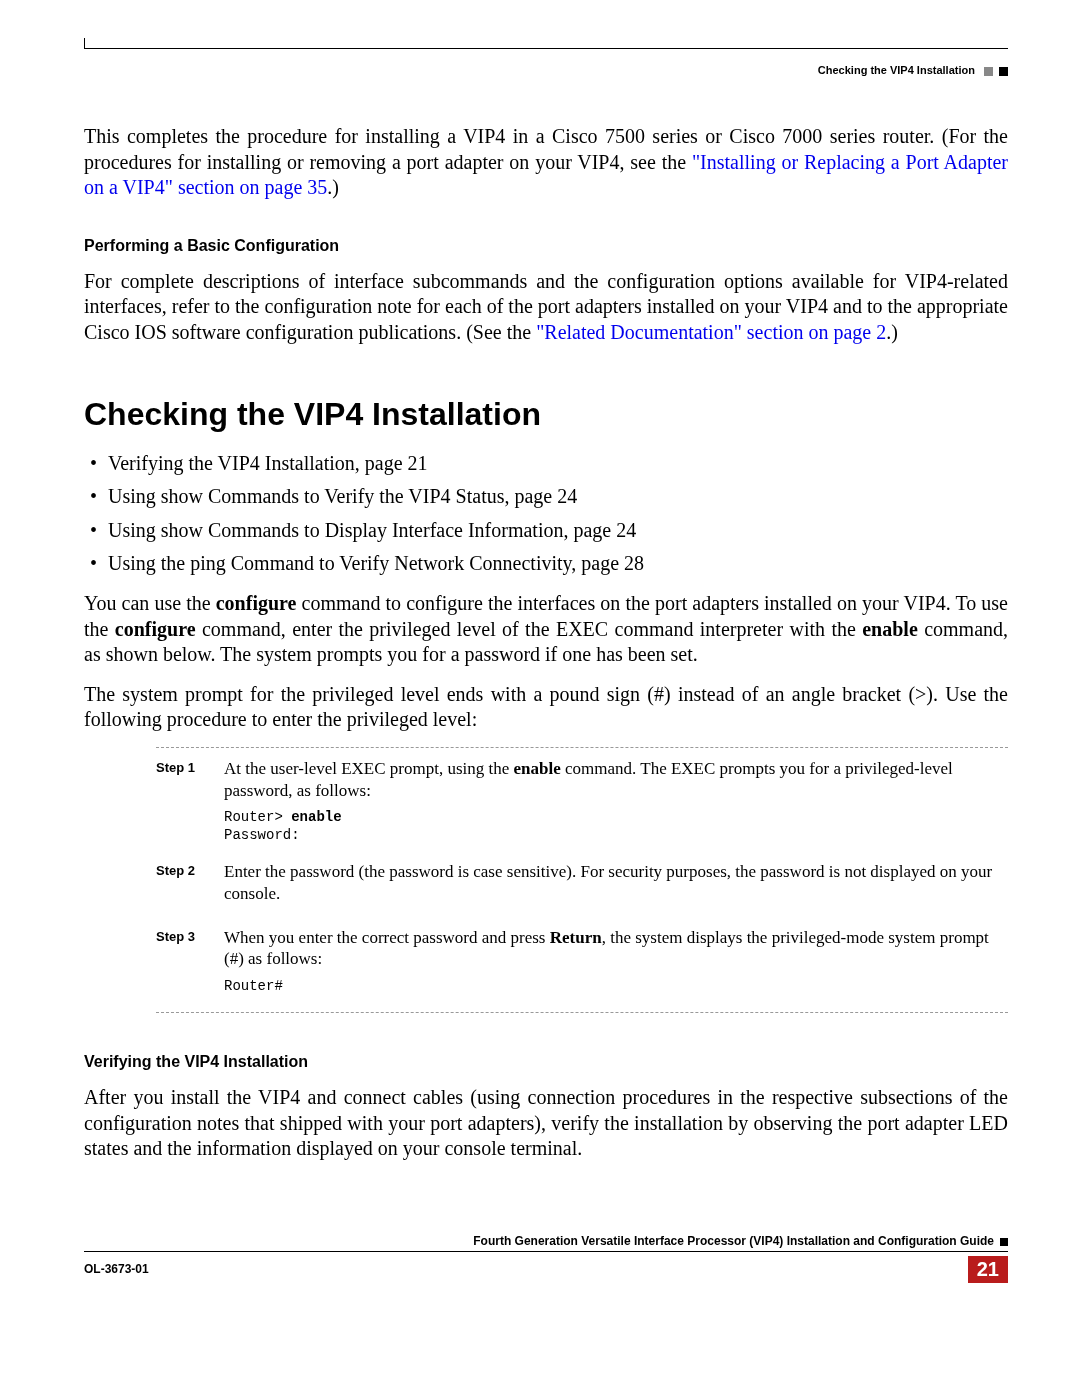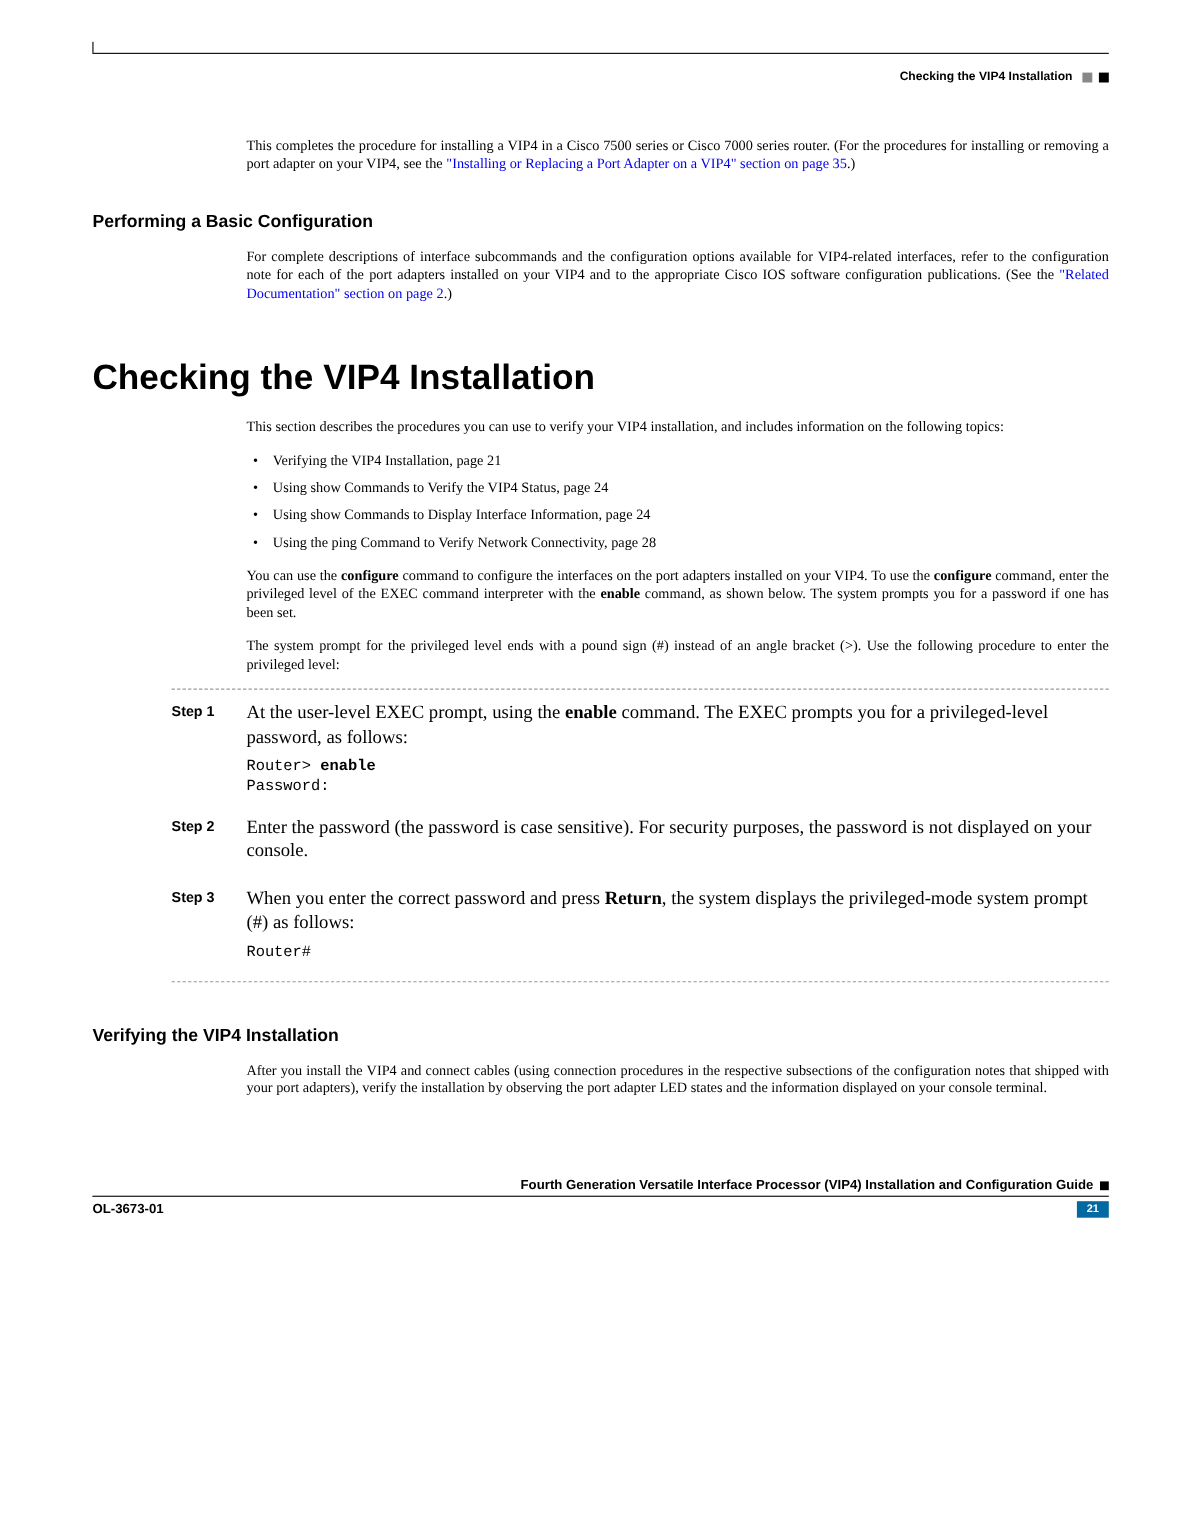--- a/index.html
+++ b/index.html
@@ -46,22 +46,21 @@
     width: 9px;
     height: 9px;
     background: #000;
     margin-left: 6px;
     vertical-align: middle;
   }
   .header-label .sq2 {
     background: #888;
   }
   .content-indent {
-    margin-left: 140px;
-    font-size: 13px;
+    font-size: 20px;
     line-height: 1.28;
   }
   .content-indent p {
     margin: 0 0 14px 0;
     text-align: justify;
   }
   .link {
     color: #0000ee;
   }
   .h2 {
@@ -157,25 +156,25 @@
     justify-content: space-between;
     align-items: center;
     margin-top: 4px;
   }
   .footer-left {
     font-family: Arial, Helvetica, sans-serif;
     font-size: 12px;
     font-weight: bold;
   }
   .page-num {
-    background: #0369a1;
+    background: #b91c1c;
     color: #fff;
     font-family: Arial, Helvetica, sans-serif;
     font-weight: bold;
-    font-size: 10px;
+    font-size: 20px;
     padding: 2px 9px;
   }
   b { font-weight: bold; }
 </style>
 </head>
 <body>
 
 <div class="page">
 
   <div class="top-rule">
@@ -195,21 +194,20 @@
 
   <div class="h2">Performing a Basic Configuration</div>
   <div class="content-indent">
     <p>
       <span>For complete descriptions of interface subcommands and the configuration options available for VIP4-related interfaces, refer to the configuration note for each of the port adapters installed on your VIP4 and to the appropriate Cisco IOS software configuration publications. (See the </span><span class="link">"Related Documentation" section on page 2</span><span>.)</span>
     </p>
   </div>
 
   <div class="h1">Checking the VIP4 Installation</div>
   <div class="content-indent">
-    <p>This section describes the procedures you can use to verify your VIP4 installation, and includes information on the following topics:</p>
     <ul class="bullets">
       <li>Verifying the VIP4 Installation, page 21</li>
       <li>Using show Commands to Verify the VIP4 Status, page 24</li>
       <li>Using show Commands to Display Interface Information, page 24</li>
       <li>Using the ping Command to Verify Network Connectivity, page 28</li>
     </ul>
     <p>
       <span>You can use the </span><b>configure</b><span> command to configure the interfaces on the port adapters installed on your VIP4. To use the </span><b>configure</b><span> command, enter the privileged level of the EXEC command interpreter with the </span><b>enable</b><span> command, as shown below. The system prompts you for a password if one has been set.</span>
     </p>
     <p>The system prompt for the privileged level ends with a pound sign (#) instead of an angle bracket (&gt;). Use the following procedure to enter the privileged level:</p>

